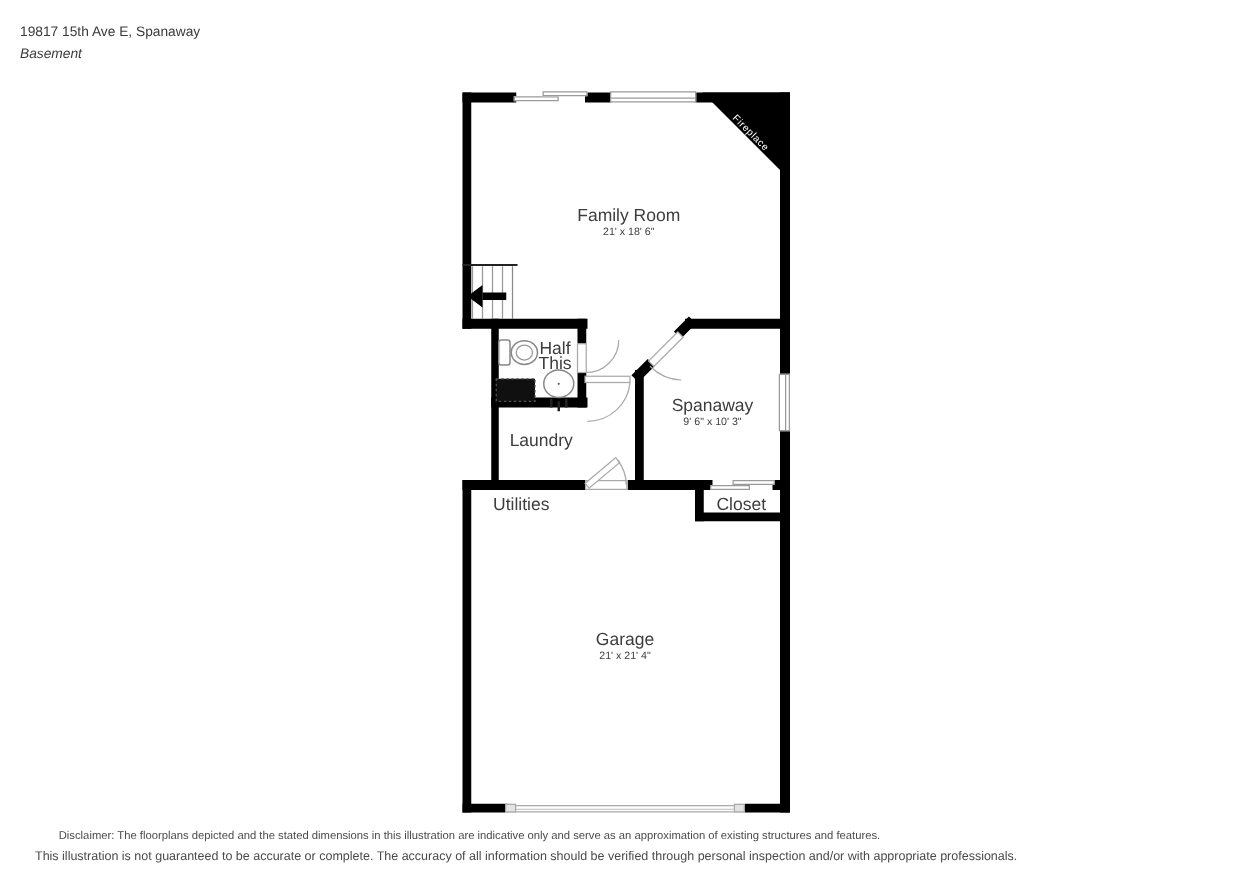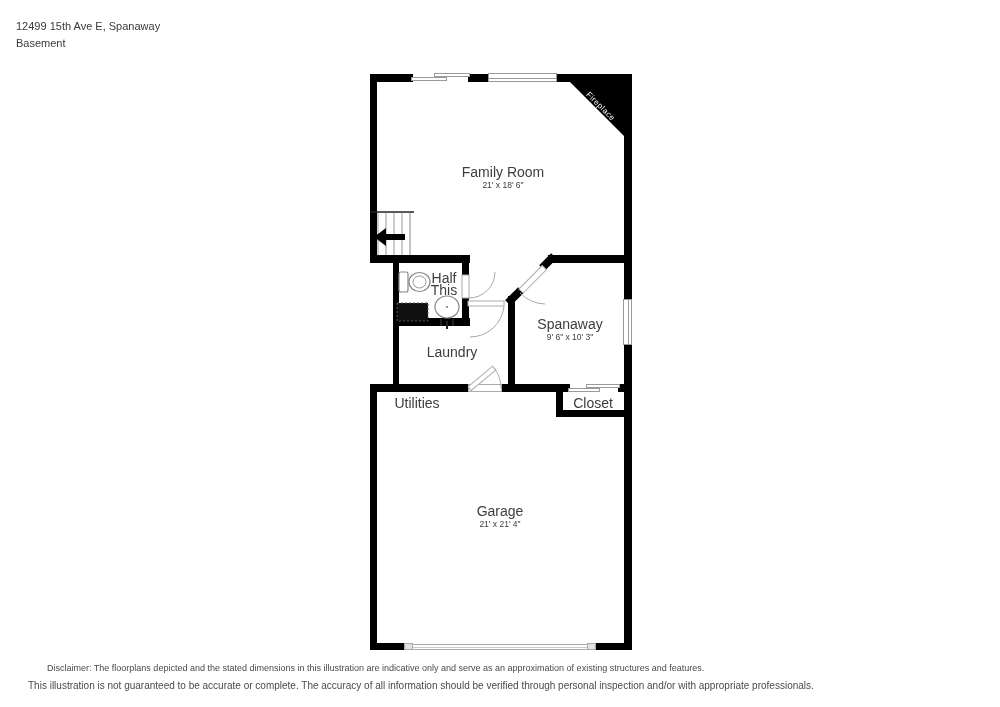--- a/index.html
+++ b/index.html
@@ -1,21 +1,21 @@
 <!DOCTYPE html>
 <html><head>
 <meta charset="utf-8">
 <style>
   html,body{margin:0;padding:0;}
   body{
     width:1000px;height:707px;position:relative;background:#fff;
     font-family:"Liberation Sans", sans-serif;overflow:hidden;
   }
   .header-line1{position:absolute;left:16px;top:20px;font-size:11px;color:#3a3a3a;}
-  .header-line2{position:absolute;left:16px;top:37px;font-size:11px;color:#3a3a3a;}
+  .header-line2{position:absolute;left:16px;top:37px;font-size:11px;color:#3a3a3a;font-style:italic;}
   .plan{position:absolute;left:0;top:0;width:1000px;height:707px;}
   .w{position:absolute;background:#000;}
   .win{position:absolute;background:#fff;border:1px solid #9a9a9a;box-sizing:border-box;}
   .win .mid-h{position:absolute;left:0;right:0;top:50%;height:1px;background:#9a9a9a;}
   .win .mid-v{position:absolute;top:0;bottom:0;left:50%;width:1px;background:#9a9a9a;}
   .slat{position:absolute;background:#fff;border:1px solid #9a9a9a;box-sizing:border-box;}
   .gdoor{position:absolute;background:#fdfdfd;border:1px solid #aaa;box-sizing:border-box;}
   .gdoor .mid-h{position:absolute;left:0;right:0;top:50%;height:1px;background:#ccc;}
   .cap{position:absolute;background:#e3e3e3;border:1px solid #aaa;box-sizing:border-box;}
   .doorgap{position:absolute;background:#fff;border:1px solid #aaa;box-sizing:border-box;}
@@ -24,21 +24,21 @@
     white-space:pre-line;text-align:center;line-height:12px;
   }
   .dim{font-size:8.5px;}
   svg{position:absolute;left:0;top:0;}
   .disc1{position:absolute;left:16px;top:663px;font-size:9px;color:#4a4a4a;padding-left:31px;}
   .disc2{position:absolute;left:28px;top:680px;font-size:10px;color:#4a4a4a;}
 </style>
 </head>
 <body>
 
-<div class="header-line1">12499 15th Ave E, Spanaway</div>
+<div class="header-line1">19817 15th Ave E, Spanaway</div>
 <div class="header-line2">Basement</div>
 
 <div class="plan">
 
   <div class="w" style="left:370px;top:74px;width:43px;height:8px;"></div>
   <div class="w" style="left:468px;top:74px;width:21px;height:8px;"></div>
   <div class="w" style="left:556px;top:74px;width:76px;height:8px;"></div>
   <div class="w" style="left:370px;top:74px;width:7px;height:189px;"></div>
   <div class="w" style="left:624px;top:74px;width:8px;height:226px;"></div>
   <div class="w" style="left:624px;top:344px;width:8px;height:306px;"></div>
@@ -130,21 +130,21 @@
       <path d="M 494 368 A 32 32 0 0 1 501 388" stroke="#aaa" stroke-width="1" fill="none"></path>
     </g>
   </svg>
 
   <div class="lbl" style="left:503px;top:172px;">Family Room</div>
   <div class="lbl dim" style="left:503px;top:185px;">21' x 18' 6"</div>
 
   <div class="lbl" style="left:444px;top:284px;">Half
 This</div>
 
-  <div class="lbl" style="left:452px;top:352px;">Laundry</div>
+  <div class="lbl" style="left:433px;top:352px;">Laundry</div>
 
   <div class="lbl" style="left:570px;top:324px;">Spanaway</div>
   <div class="lbl dim" style="left:570px;top:337px;">9' 6" x 10' 3"</div>
 
   <div class="lbl" style="left:417px;top:403px;text-align:right;">Utilities</div>
 
   <div class="lbl" style="left:593px;top:403px;">Closet</div>
 
   <div class="lbl" style="left:500px;top:511px;">Garage</div>
   <div class="lbl dim" style="left:500px;top:524px;">21' x 21' 4"</div>

